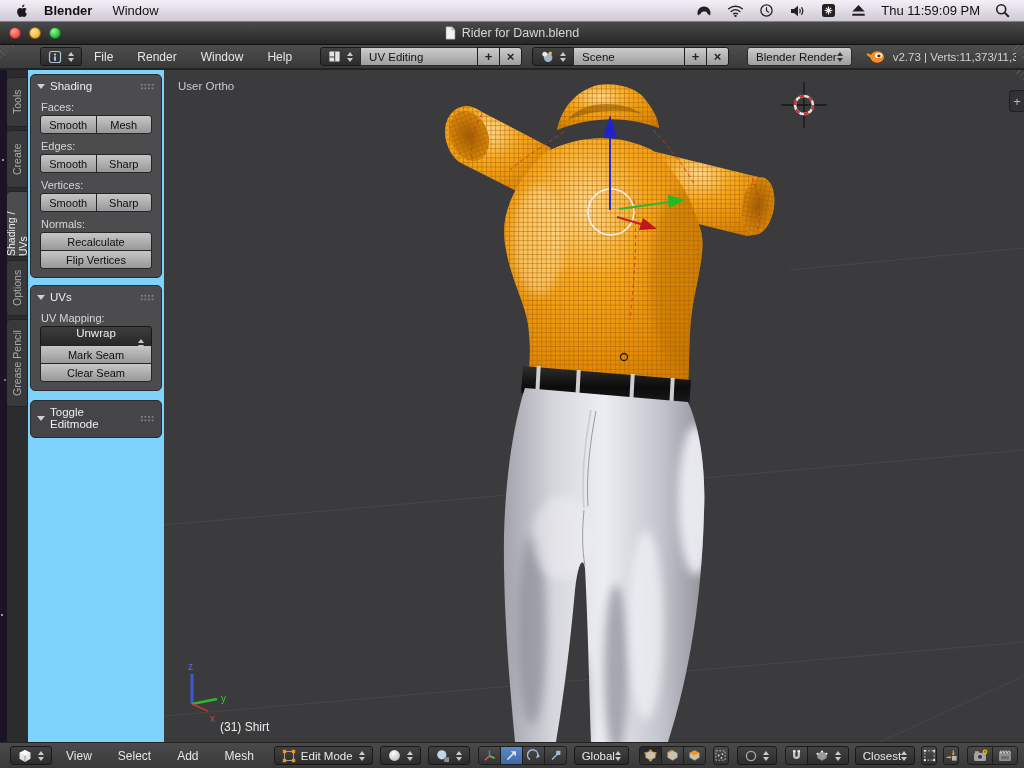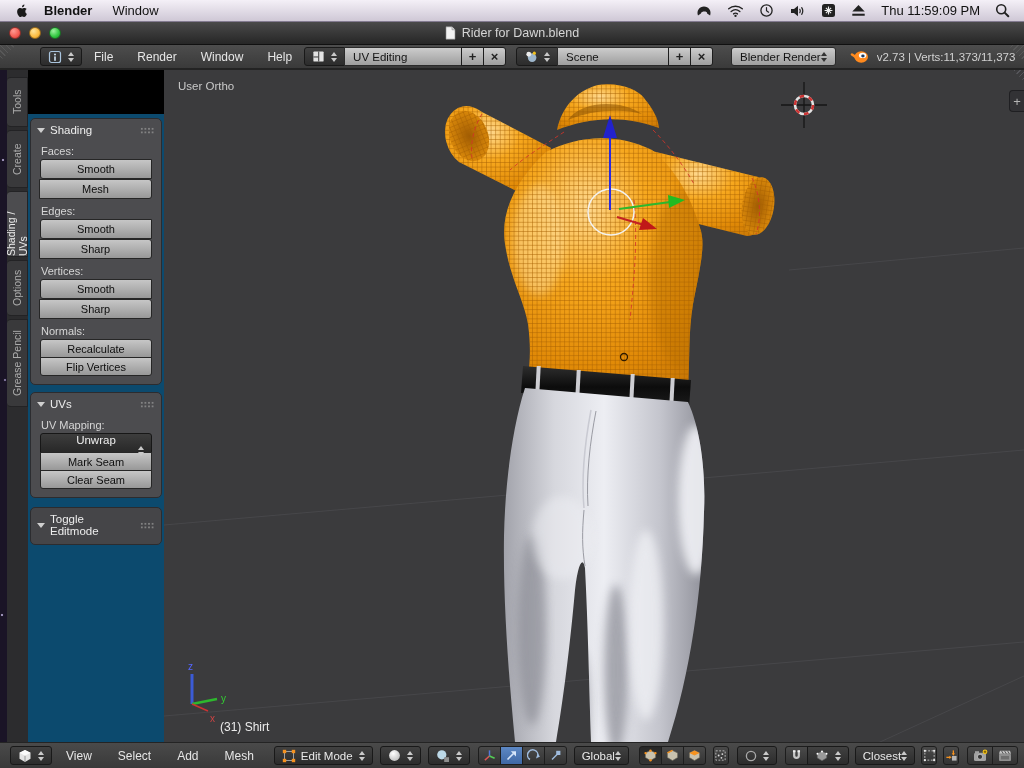--- a/index.html
+++ b/index.html
@@ -71,31 +71,31 @@
       radial-gradient(circle at 5px 310px,#7a6f95 1px,transparent 1.6px),
       radial-gradient(circle at 2px 545px,#9a8fb5 1px,transparent 1.6px); }
   .tabcol { width:21px; background:#2c2c2e; padding-top:7px; display:flex;
     flex-direction:column; gap:3px; }
   .vtab { width:21px; border:1px solid #232325; border-right:none;
     border-radius:4px 0 0 4px; background:#39393b; color:#ababab;
     display:flex; align-items:center; justify-content:center;
     writing-mode:vertical-rl; transform:rotate(180deg); font-size:10.5px;
     border-radius:0 4px 4px 0; }
   .vtab.active { background:#4c4c4f; color:#ececec; }
-  .panelcol { width:136px; background:#0c4a6e; padding:3px 0;margin-top:44px; }
+  .panelcol { width:136px; background:#7dd3fc; padding:3px 0; }
   .panel { background:#4c4c4f; border:1px solid #2c2c2f; border-radius:5px; margin:1px 2px 7px; padding-bottom:8px;}
   .panel.hdr-only { padding-bottom:4px; background:#454548; margin-top:9px;}
   .phead { display:flex; align-items:center; gap:5px; padding:5px 6px 3px; color:#ededed; font-size:11.5px; }
   .tri { width:0; height:0; border-left:4px solid transparent; border-right:4px solid transparent;
     border-top:5px solid #cfcfcf; margin-top:1px; flex:none;}
   .grip { margin-left:auto; width:15px; height:7px;
     background-image:radial-gradient(#909090 0.9px, transparent 1.1px);
     background-size:3.6px 3.6px; opacity:.8; flex:none;}
   .plabel { font-size:11px; color:#d6d6d6; margin:6px 10px 2px; }
-  .row { display:flex; margin:0 9px;flex-direction:column; }
+  .row { display:flex; margin:0 9px; }
   .lbtn { flex:1; height:19px; line-height:18px; text-align:center; font-size:11px;
     color:#0e0e0e; background:linear-gradient(#c6c6c6,#989898); border:1px solid #262626; }
   .row .lbtn:first-child { border-radius:3px 0 0 3px; }
   .row .lbtn + .lbtn { margin-left:-1px; border-radius:0 3px 3px 0; }
   .stackrow { margin:0 9px; }
   .stackrow .lbtn { display:block; width:100%; }
   .stackrow .lbtn.top { border-radius:3px 3px 0 0; }
   .stackrow .lbtn.mid { border-radius:0; margin-top:-1px; }
   .stackrow .lbtn.bot { border-radius:0 0 3px 3px; margin-top:-1px; }
   .ddrow { margin:0 9px; }
@@ -198,21 +198,21 @@
       </svg>
       <span class="ud">
           <i class="up"></i>
           <i class="dn"></i>
         </span>
     </div>
     <span class="hmenu">File</span>
     <span class="hmenu">Render</span>
     <span class="hmenu">Window</span>
     <span class="hmenu">Help</span>
-    <div class="grp" style="margin-left:0">
+    <div class="grp" style="margin-left:16px">
       <div class="dpill">
         <svg class="ic" width="13" height="13" viewBox="0 0 14 14">
           <rect x="1.5" y="1.5" width="11" height="11" rx="1" fill="#e3e3e3"></rect>
           <line x1="7.2" y1="1.5" x2="7.2" y2="12.5" stroke="#4a4a4a" stroke-width="1.2"></line>
           <line x1="1.5" y1="7.5" x2="7.2" y2="7.5" stroke="#4a4a4a" stroke-width="1.2"></line>
         </svg>
         <span class="ud">
             <i class="up"></i>
             <i class="dn"></i>
           </span>

